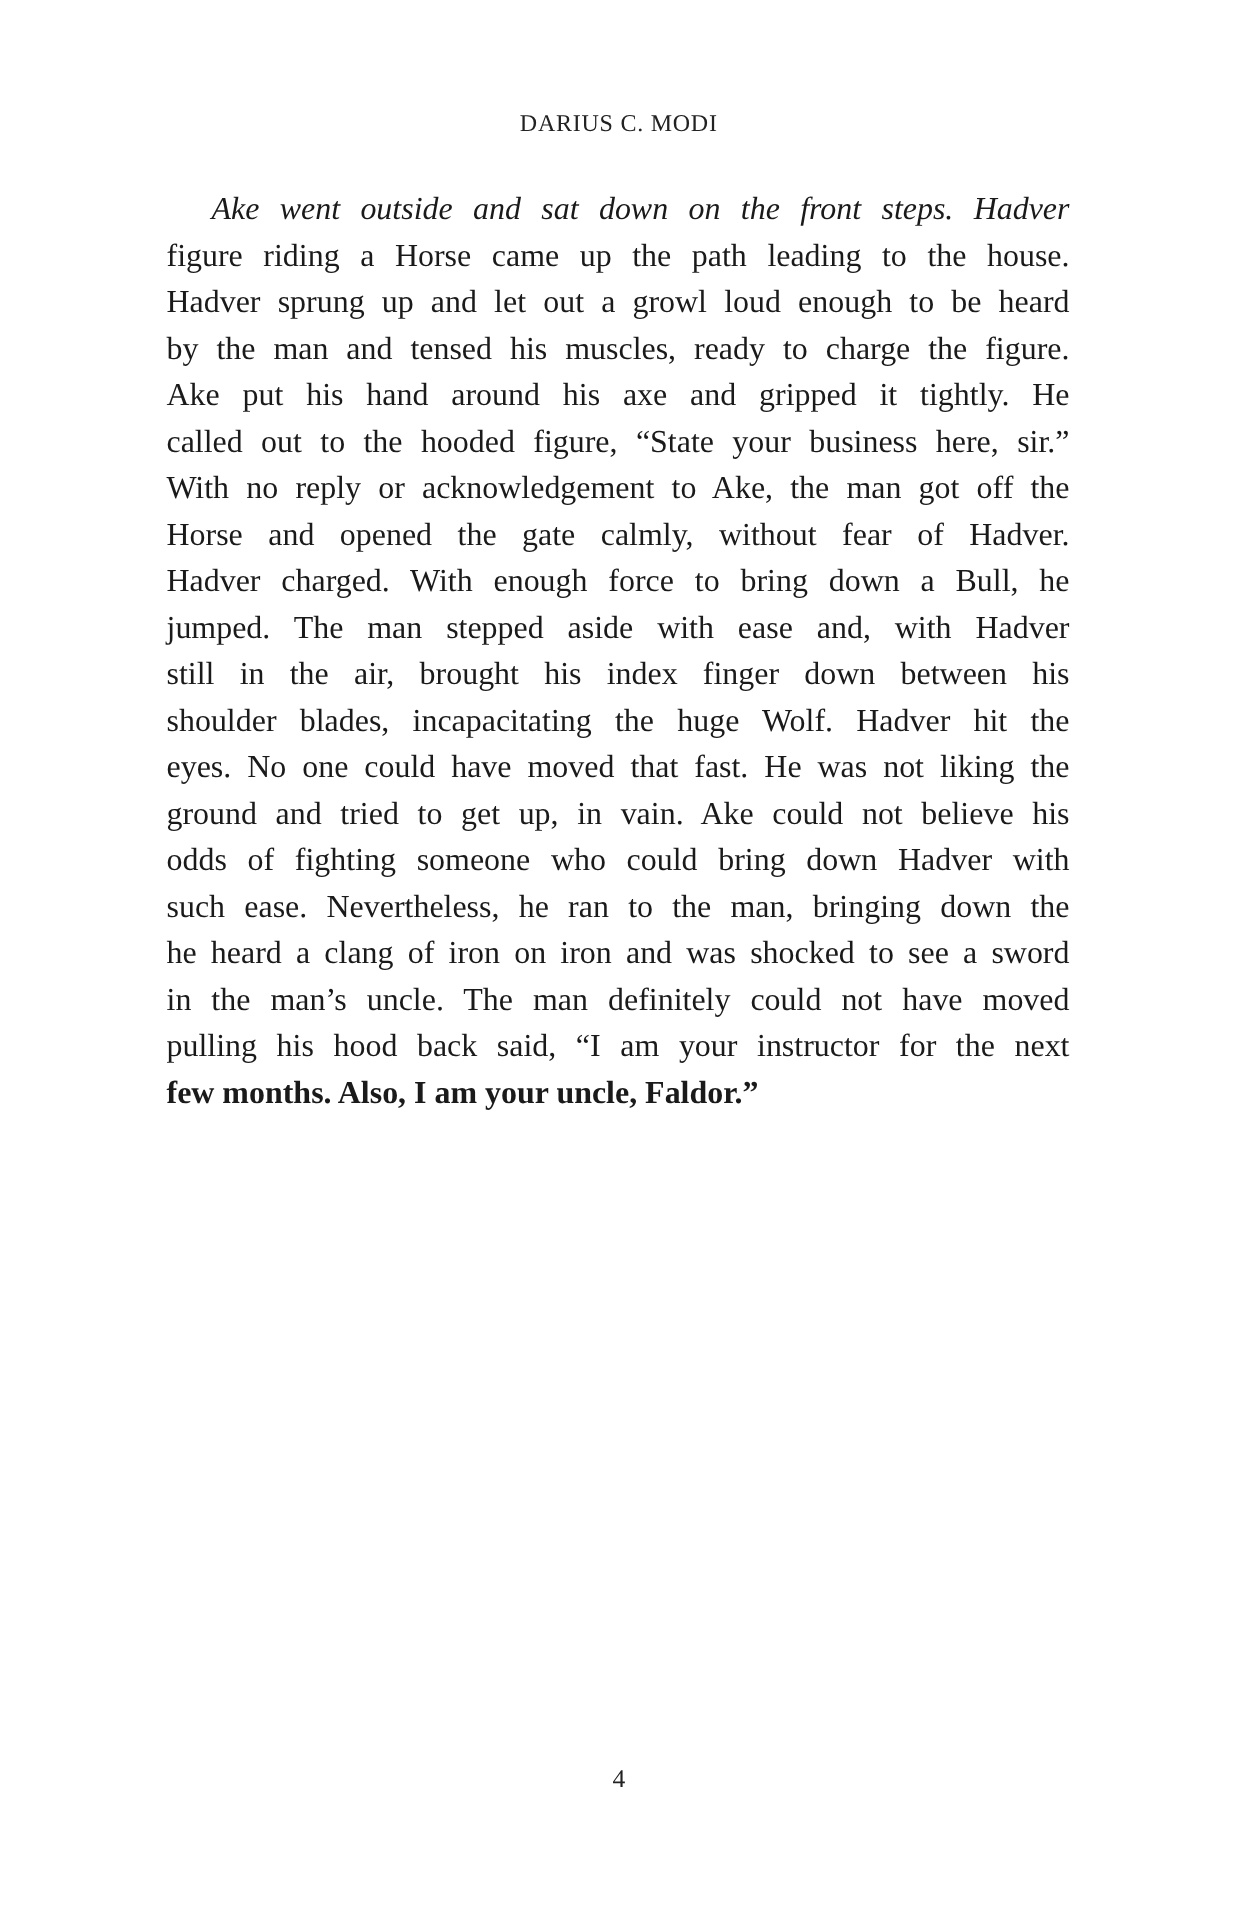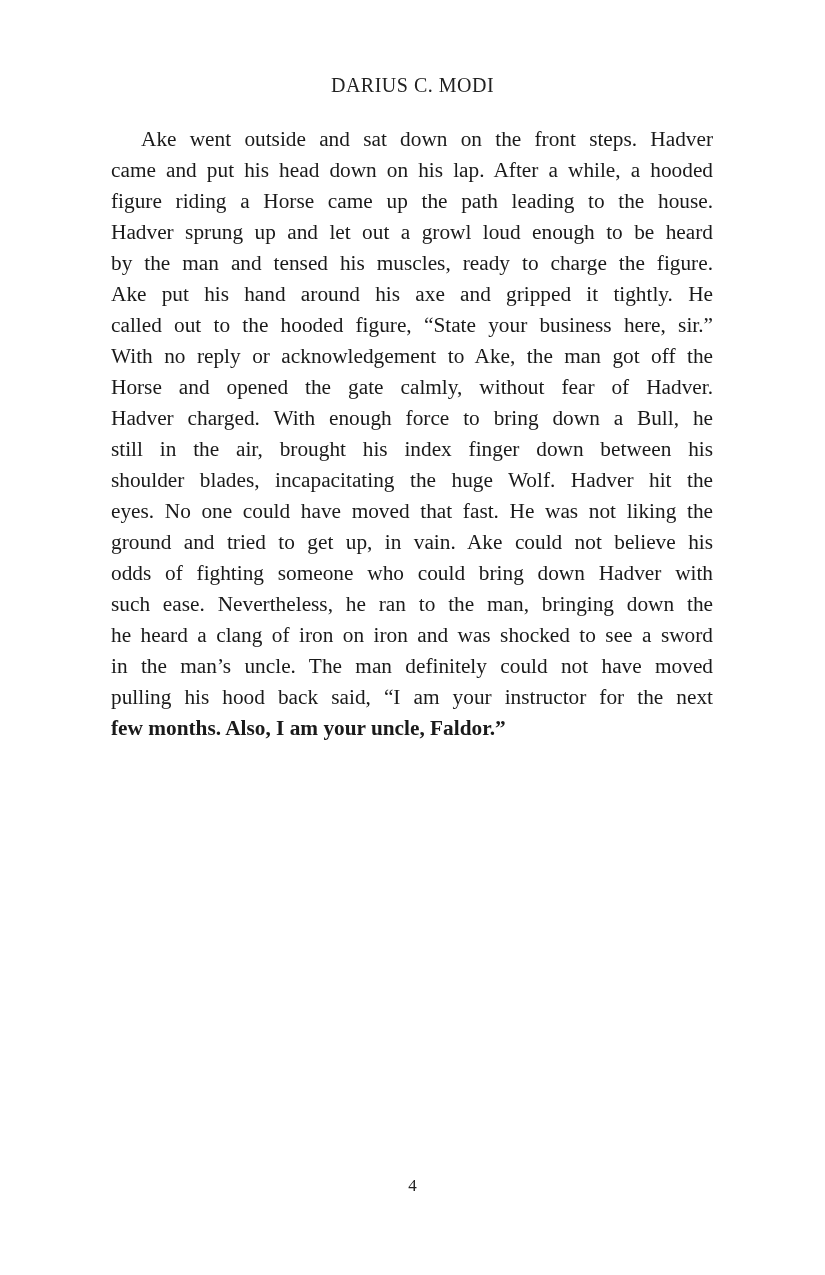--- a/index.html
+++ b/index.html
@@ -14,21 +14,21 @@
       overflow: hidden;
       font-family: "Liberation Serif", "DejaVu Serif", serif;
       color: #1a1a1a;
     }
     .running-header {
       position: absolute;
       top: 74px;
       left: 0;
       width: 825px;
       text-align: center;
-      font-size: 20px;
+      font-size: 16px;
       letter-spacing: 0.5px;
       font-variant: small-caps;
       text-transform: uppercase;
       color: #222;
     }
     .body-text {
       position: absolute;
       top: 124px;
       left: 111px;
       width: 602px;
@@ -37,20 +37,21 @@
       display: block;
       height: 31px;
       line-height: 31px;
       font-size: 21.3px;
       white-space: nowrap;
       text-align: justify;
       text-align-last: justify;
     }
     .line.first {
       text-indent: 30px;
+      font-style: italic;
     }
     .line.last {
       text-align-last: left;
       font-weight: bold;
     }
     .page-number {
       position: absolute;
       top: 1176px;
       left: 0;
       width: 825px;
@@ -59,29 +60,29 @@
       color: #222;
     }
   </style>
 </head>
 <body>
 
 <div class="running-header">Darius C. Modi</div>
 
 <div class="body-text">
   <span class="line first">Ake went outside and sat down on the front steps. Hadver</span>
-  <span class="line">came and put his head down on his lap. After a while, a hooded</span>
   <span class="line">figure riding a Horse came up the path leading to the house.</span>
   <span class="line">Hadver sprung up and let out a growl loud enough to be heard</span>
   <span class="line">by the man and tensed his muscles, ready to charge the figure.</span>
   <span class="line">Ake put his hand around his axe and gripped it tightly. He</span>
   <span class="line">called out to the hooded figure, “State your business here, sir.”</span>
   <span class="line">With no reply or acknowledgement to Ake, the man got off the</span>
   <span class="line">Horse and opened the gate calmly, without fear of Hadver.</span>
   <span class="line">Hadver charged. With enough force to bring down a Bull, he</span>
+  <span class="line">jumped. The man stepped aside with ease and, with Hadver</span>
   <span class="line">still in the air, brought his index finger down between his</span>
   <span class="line">shoulder blades, incapacitating the huge Wolf. Hadver hit the</span>
   <span class="line">eyes. No one could have moved that fast. He was not liking the</span>
   <span class="line">ground and tried to get up, in vain. Ake could not believe his</span>
   <span class="line">odds of fighting someone who could bring down Hadver with</span>
   <span class="line">such ease. Nevertheless, he ran to the man, bringing down the</span>
   <span class="line">he heard a clang of iron on iron and was shocked to see a sword</span>
   <span class="line">in the man’s uncle. The man definitely could not have moved</span>
   <span class="line">pulling his hood back said, “I am your instructor for the next</span>
   <span class="line last">few months. Also, I am your uncle, Faldor.”</span>

